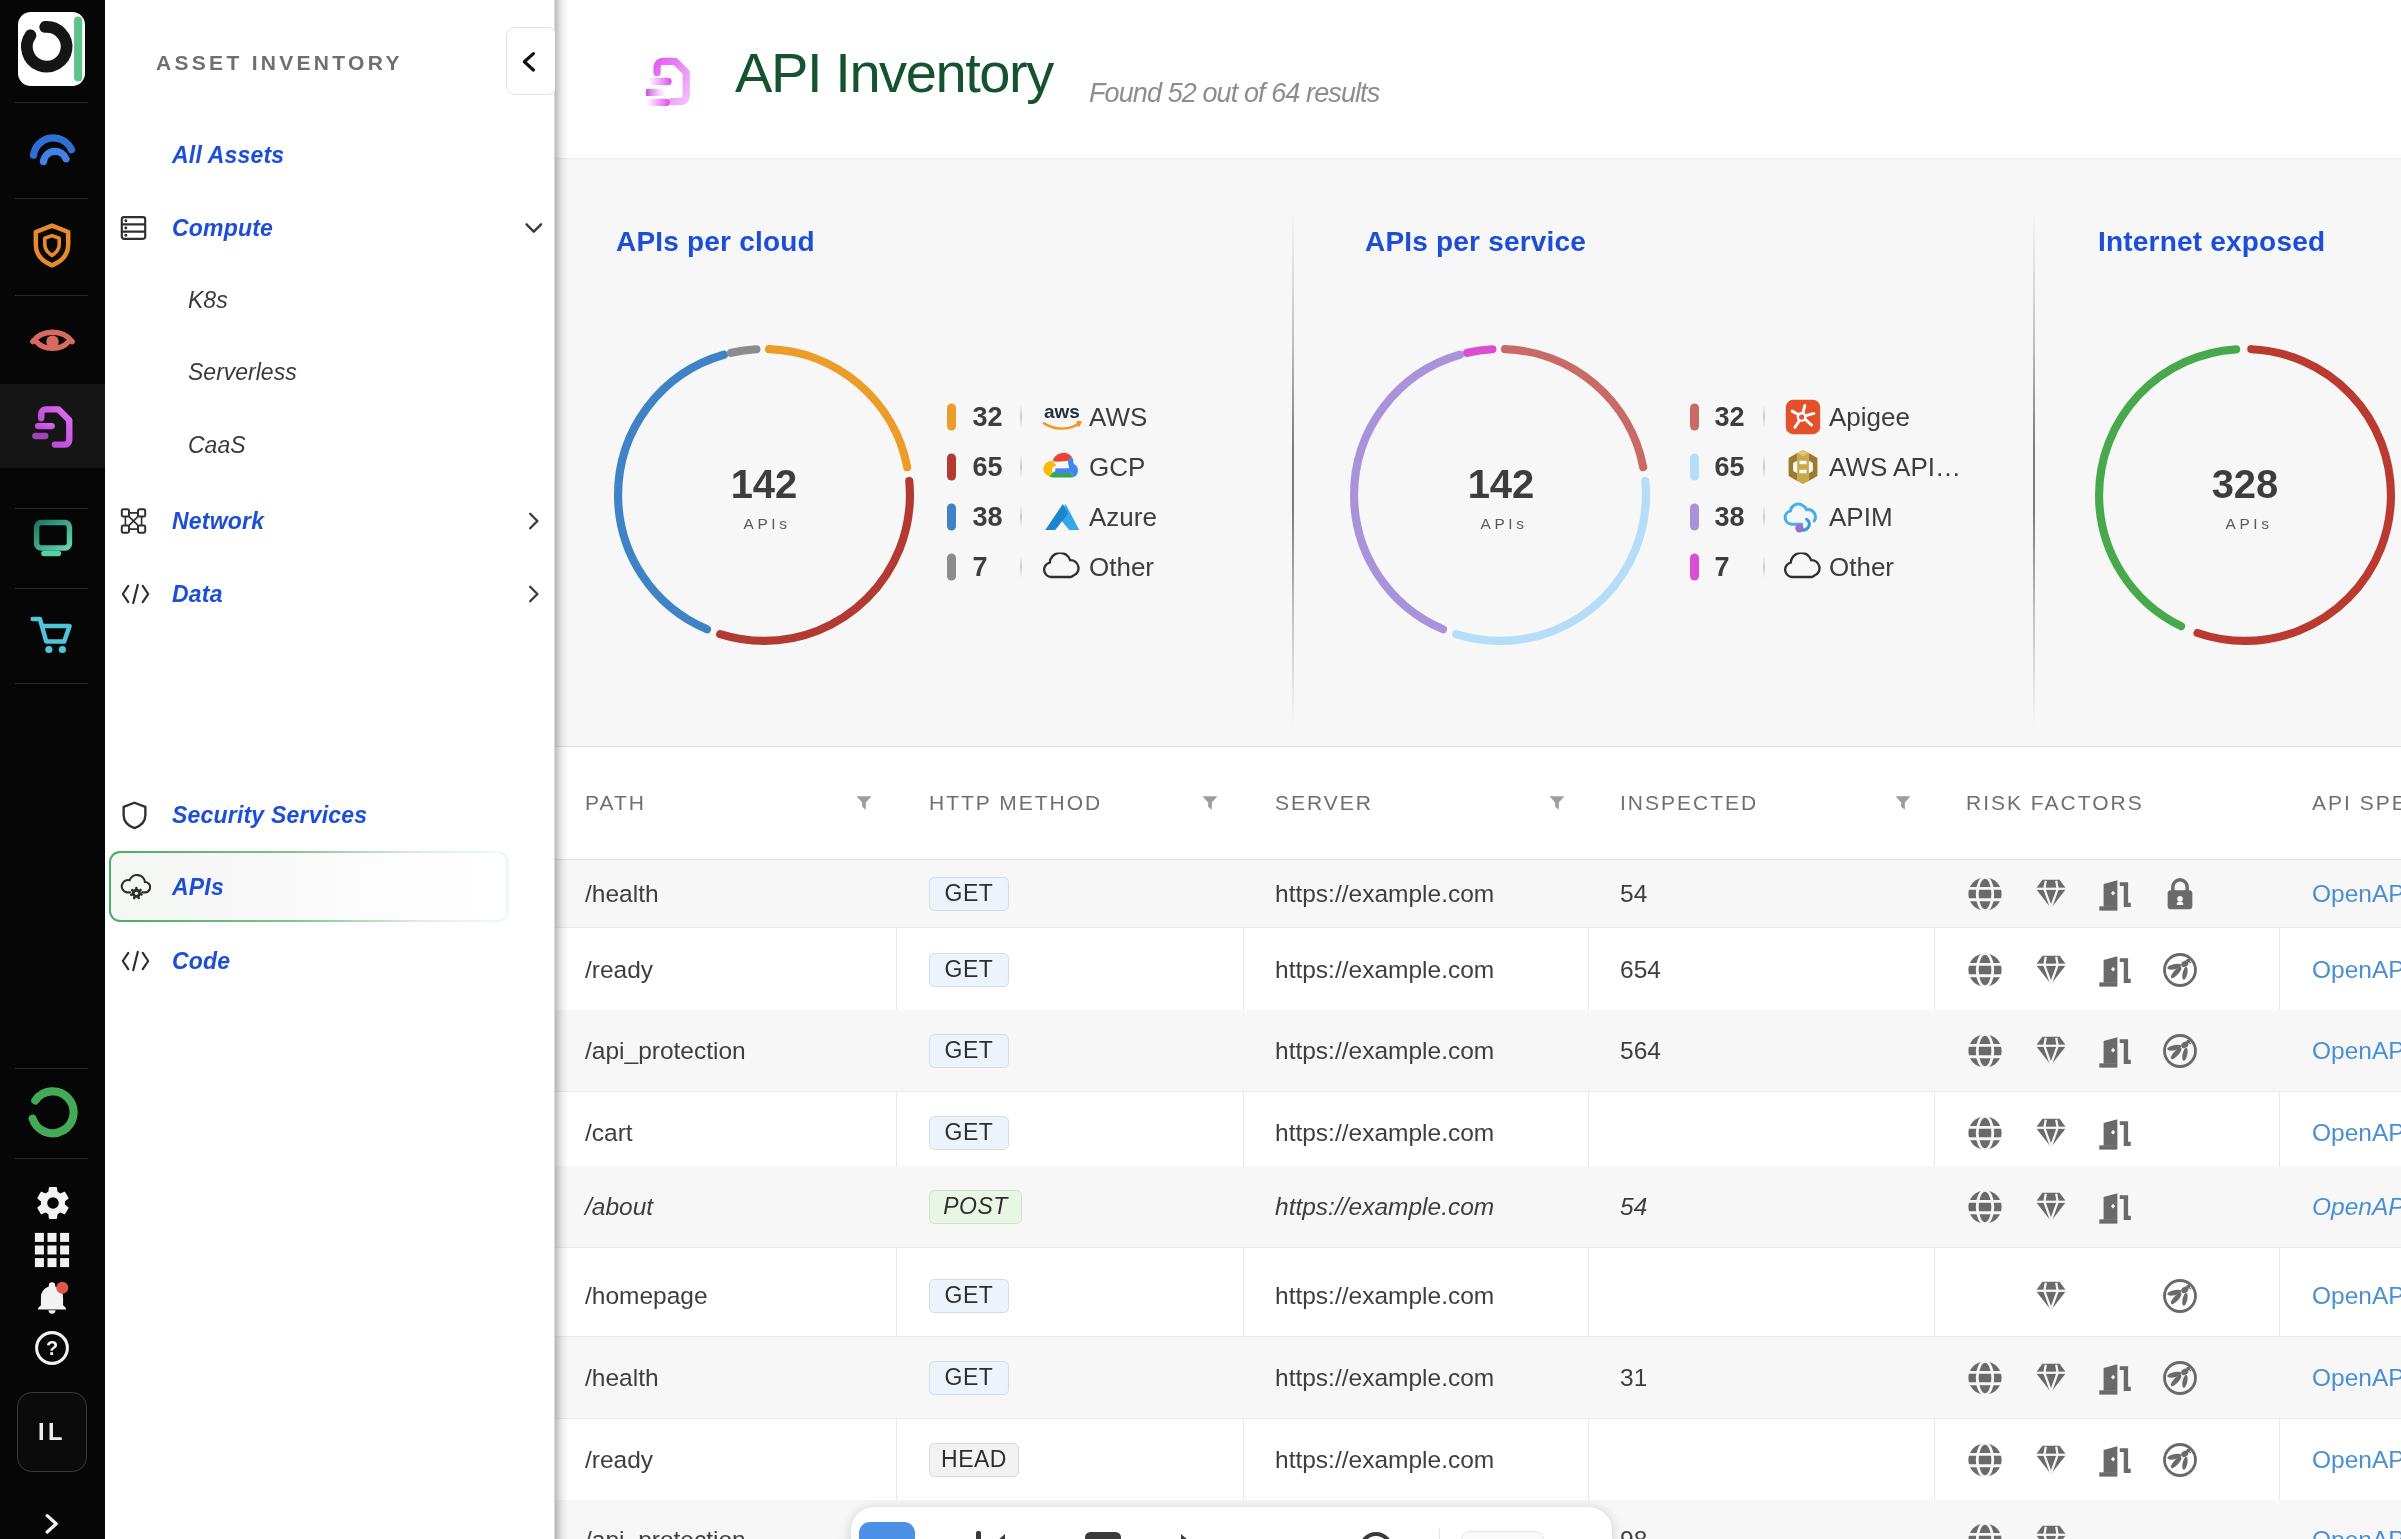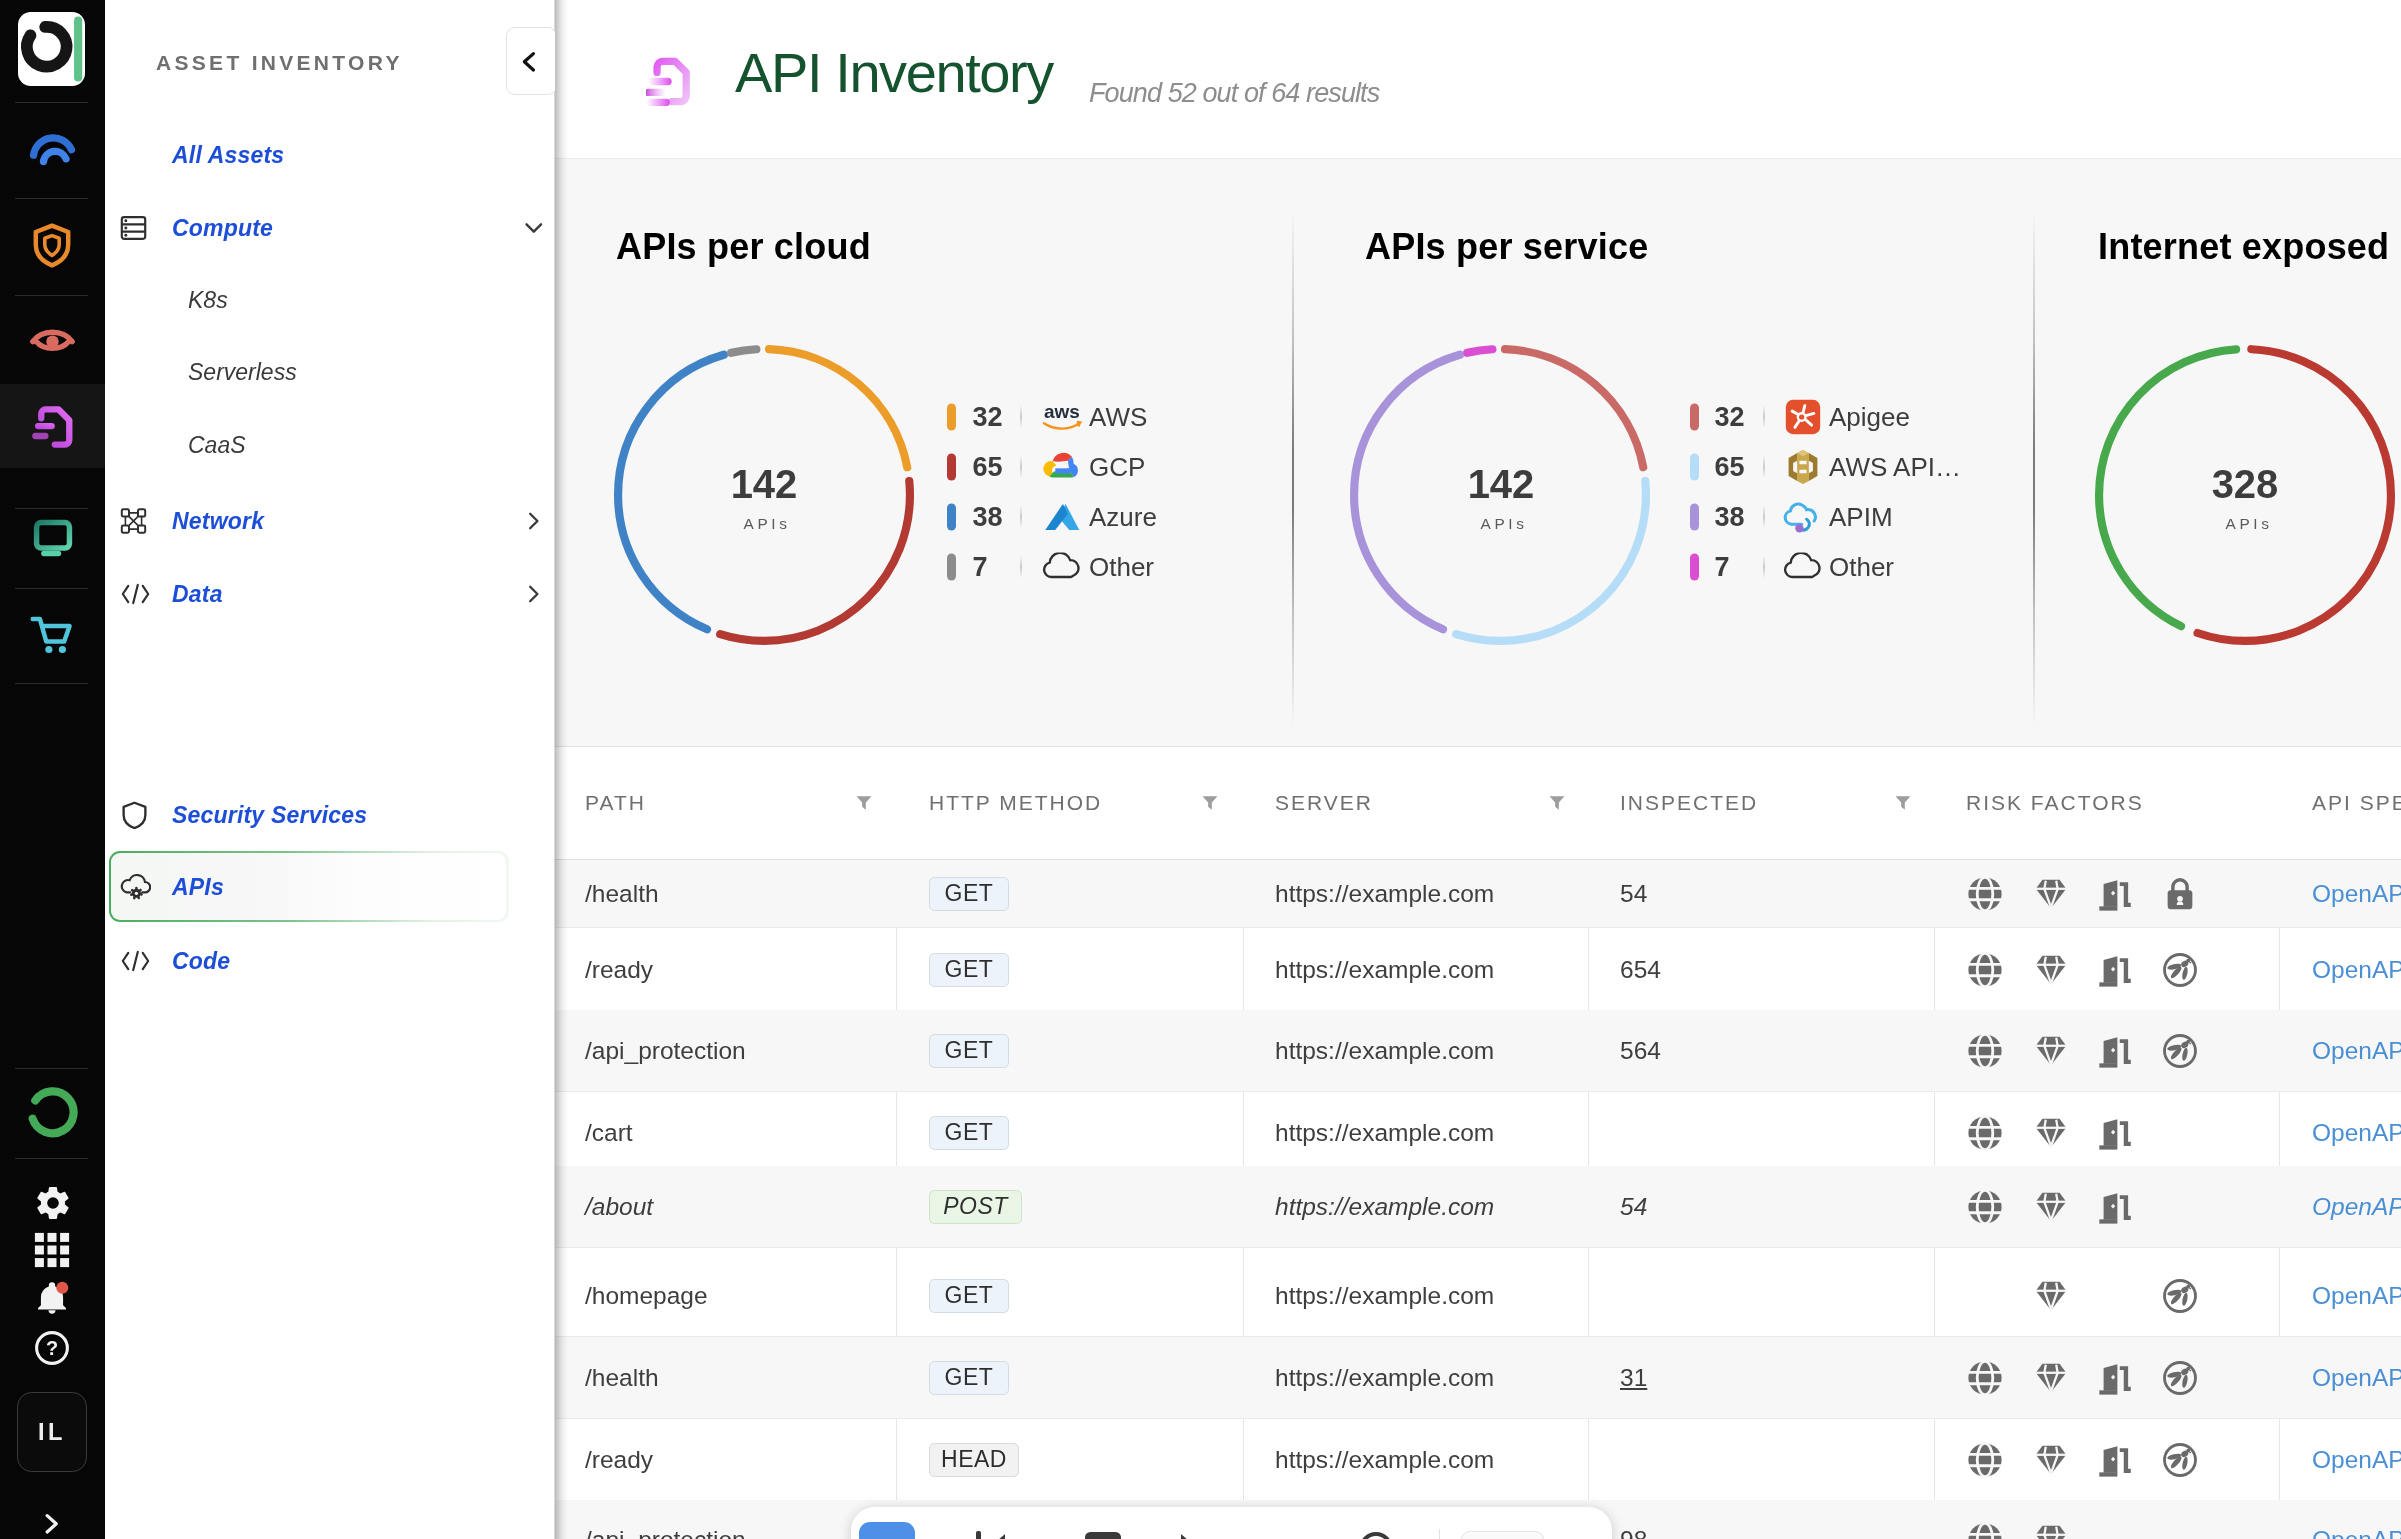--- a/index.html
+++ b/index.html
@@ -24,21 +24,21 @@
      background:linear-gradient(90deg, #4aad60, #7cc48d 45%, rgba(170,214,180,0.35) 80%, rgba(190,225,198,0.22)); padding:2.3px; }
   .apis-active .inner { width:100%; height:100%; border-radius:9px; background:linear-gradient(90deg,#f5f7f5, #f7f8f7 40%, #fcfdfc 65%, #ffffff); }
   
   .main { position:absolute; left:555px; top:0; width:1846px; height:1539px; background:#fff; }
   .main .lshadow { position:absolute; left:0; top:0; width:12.7px; height:1539px;
      background:linear-gradient(90deg, rgba(0,0,0,0.26), rgba(0,0,0,0.07) 55%, rgba(0,0,0,0.0)); z-index:50; }
   .pagetitle { position:absolute; left:180px; top:40px; font-size:56px; color:#14532d; letter-spacing:-1.4px; }
   .pagesub { position:absolute; left:534px; top:78px; font-size:27px; font-style:italic; color:#8d8d8d; letter-spacing:-0.9px; }
   
   .charts { position:absolute; left:0; top:158px; width:1846px; height:588px; background:#f7f7f7; border-top:0.9px solid #ececec; }
-  .ctitle { position:absolute; top:67px; font-size:36px; font-weight:700; color:#000000; letter-spacing:0.2px; }
+  .ctitle { position:absolute; top:67px; font-size:28px; font-weight:700; color:#1d4ed8; letter-spacing:0.2px; }
   .cdiv { position:absolute; top:51px; height:517px; width:2.3px; background:linear-gradient(180deg, rgba(0,0,0,0) 0%, rgba(0,0,0,0.22) 25%, rgba(0,0,0,0.5) 46%, rgba(0,0,0,0.5) 58%, rgba(0,0,0,0.22) 78%, rgba(0,0,0,0) 100%); }
   .donut-num { position:absolute; transform:translate(-50%,-50%); font-size:40px; font-weight:700; color:#3d3d3d; }
   .donut-lab { position:absolute; transform:translate(-50%,-50%); font-size:15.4px; letter-spacing:3.6px; color:#5a5a5a; }
   .lrow { position:absolute; height:51px; }
   .pill { position:absolute; width:9px; height:27px; border-radius:4.5px; top:50%; transform:translateY(-50%); }
   .lnum { position:absolute; top:50%; transform:translateY(-50%); font-size:27px; font-weight:700; color:#3d3d3d; }
   .lsep { position:absolute; top:50%; transform:translateY(-50%); width:1.8px; height:23.6px; background:linear-gradient(180deg,rgba(0,0,0,0.0),rgba(0,0,0,0.18),rgba(0,0,0,0.0)); }
   .licon { position:absolute; top:50%; transform:translate(-50%,-50%); }
   .llab { position:absolute; top:50%; transform:translateY(-50%); font-size:26px; color:#3d3d3d; }
   
@@ -573,21 +573,21 @@
         </svg>
       <svg class="ricon" style="left:1625px;" width="38" height="38" viewBox="0 0 42 42">
           <use href="#g-plane"></use>
         </svg>
       <div class="link" style="left:1757px;">OpenAPI</div>
     </div>
     <div class="row odd" style="top:590px;">
       <div class="cell" style="left:30px;">/health</div>
       <div class="chip get" style="left:374px;">GET</div>
       <div class="cell" style="left:720px;">https://example.com</div>
-      <div class="cell" style="left:1065px;text-decoration:underline;">31</div>
+      <div class="cell" style="left:1065px;">31</div>
       <svg class="ricon" style="left:1430px;" width="38" height="38" viewBox="0 0 42 42">
           <use href="#g-globe"></use>
         </svg>
       <svg class="ricon" style="left:1496px;" width="38" height="38" viewBox="0 0 42 42">
           <use href="#g-gem"></use>
         </svg>
       <svg class="ricon" style="left:1560px;" width="38" height="38" viewBox="0 0 42 42">
           <use href="#g-door"></use>
         </svg>
       <svg class="ricon" style="left:1625px;" width="38" height="38" viewBox="0 0 42 42">

